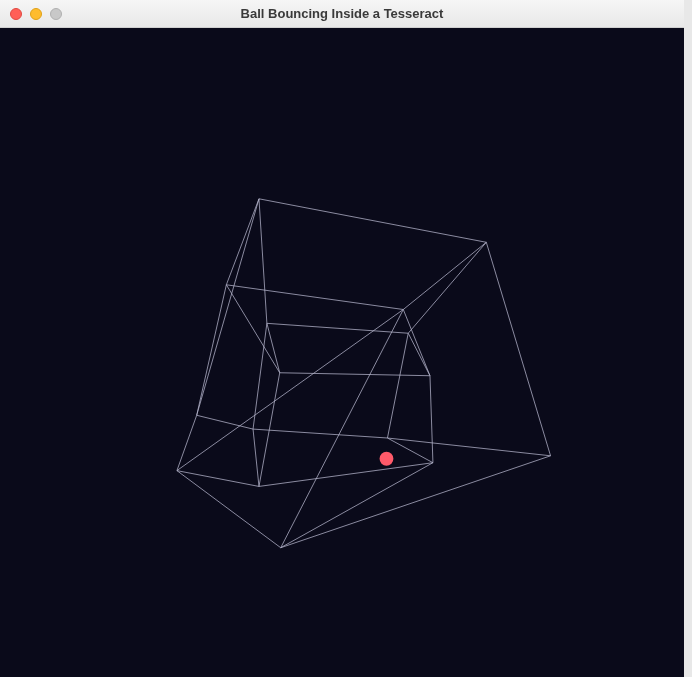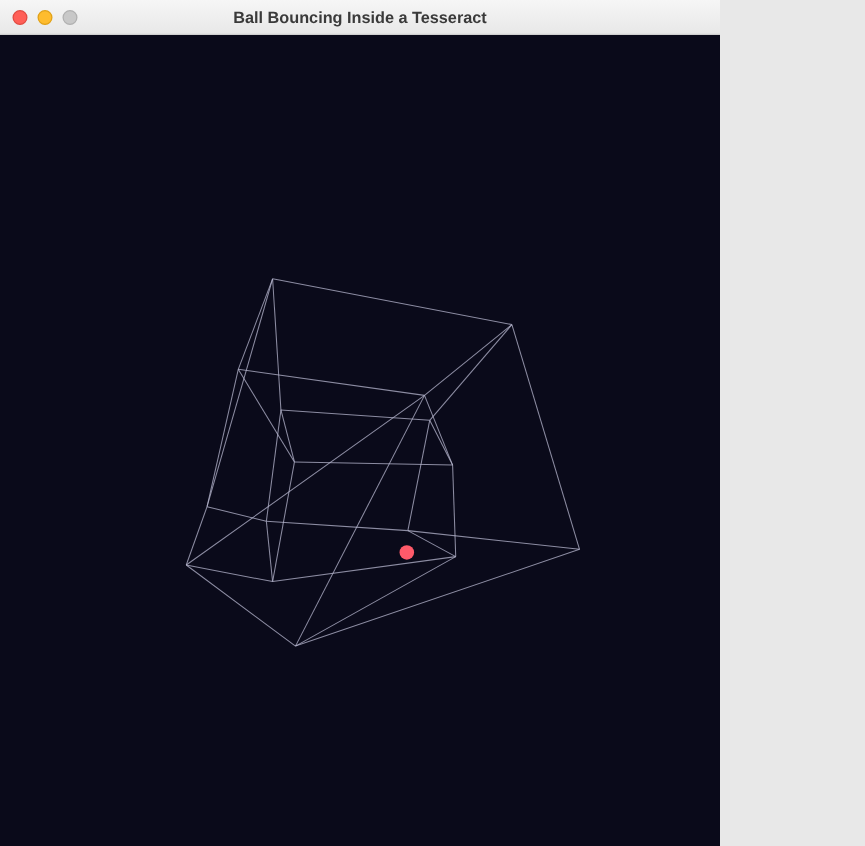--- a/index.html
+++ b/index.html
@@ -8,21 +8,21 @@
       box-sizing: border-box;
     }
     body {
       width: 692px;
       height: 677px;
       font-family: -apple-system, BlinkMacSystemFont, "Segoe UI", Helvetica, Arial, sans-serif;
       background: #e8e8e8;
       overflow: hidden;
     }
     .window {
-      width: 576px;
+      width: 684px;
       height: 677px;
       display: flex;
       flex-direction: column;
     }
     .titlebar {
       height: 28px;
       background: linear-gradient(to bottom, #f6f6f6, #e8e8e8);
       border-bottom: 1px solid #d0d0d0;
       display: flex;
       align-items: center;

